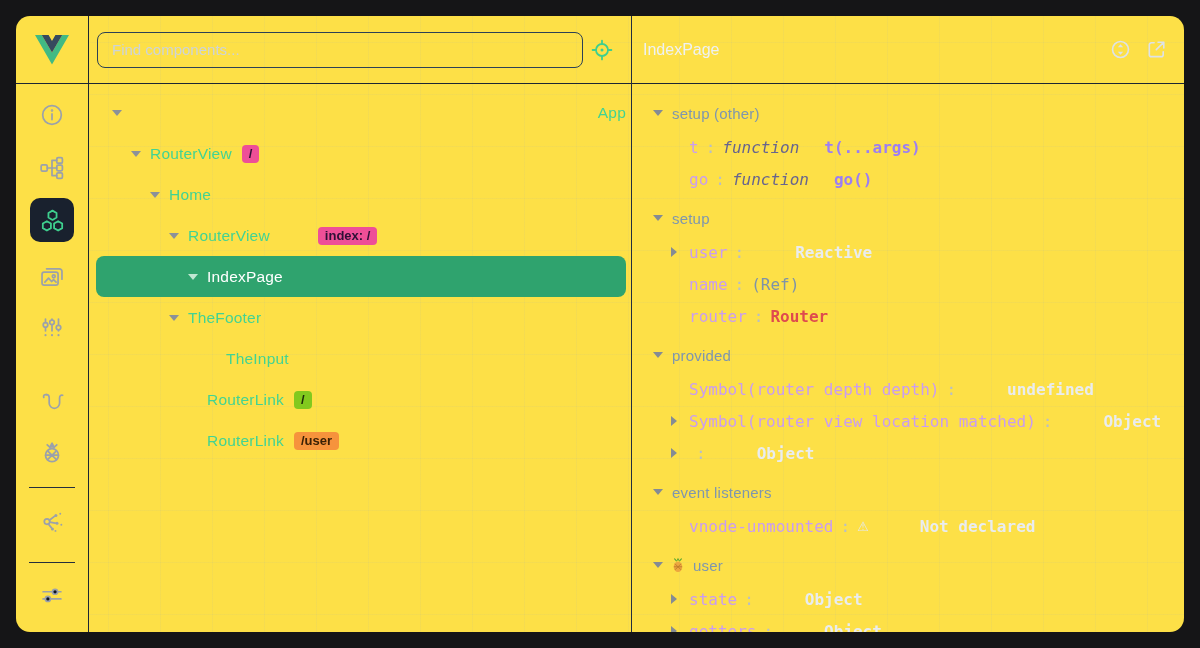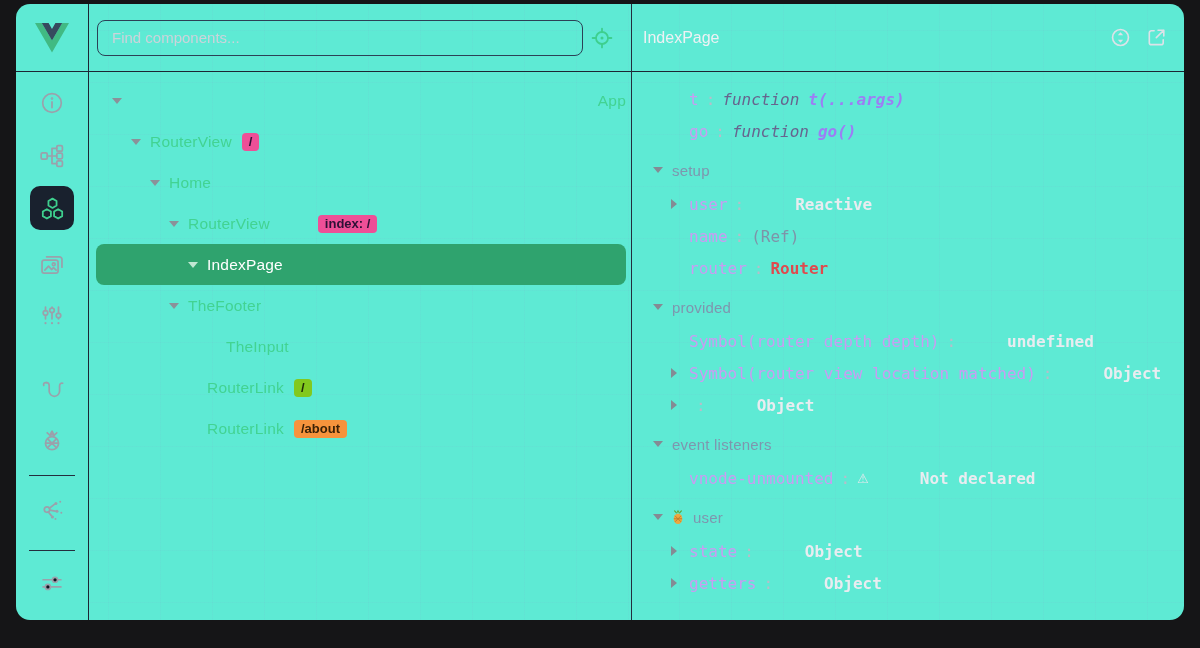--- a/index.html
+++ b/index.html
@@ -1,19 +1,19 @@
 <!DOCTYPE html>
 <html><head>
 <meta charset="utf-8">
 <style>
   * { margin:0; padding:0; box-sizing:border-box; }
   html,body { width:1200px; height:648px; background:#151517; overflow:hidden;
               font-family:"Liberation Sans", sans-serif; }
-  .frame { position:absolute; left:16px; top:4px; width:1168px; height:616px;
-           background:#5eead4; border-radius:14px; overflow:hidden; display:flex; }
+  .frame { position:absolute; left:16px; top:16px; width:1168px; height:616px;
+           background:#fde047; border-radius:14px; overflow:hidden; display:flex; }
   
   .sidebar { position:relative; width:73px; height:100%; border-right:1px solid #1c2634; flex:none; }
   .logo-cell { height:68px; border-bottom:1px solid #1c2634; display:flex; align-items:center; justify-content:center; }
   .side-btn { position:absolute; left:14px; width:44px; height:44px; border-radius:10px;
               display:flex; align-items:center; justify-content:center; cursor:pointer; }
   .side-btn svg { stroke:#9ba1ab; fill:none; stroke-width:1.6; stroke-linecap:round; stroke-linejoin:round; }
   .side-btn.active { background:#19212e; }
   .side-btn.active svg { stroke:#3ecf8e; }
   .side-div { position:absolute; left:13px; width:46px; height:1px; background:#242e3d; }
   
@@ -56,21 +56,21 @@
           font-family:"DejaVu Sans Mono", monospace; font-size:16px; }
   .caret-r { width:0; height:0; border-top:5px solid transparent; border-bottom:5px solid transparent;
              border-left:6px solid #848b94; flex:none; }
   .srow .cz { width:18px; display:flex; flex:none; }
   .skey { color:#c99cf2; }
   .sep { color:#b7bec9; padding:0 7px; }
   .v-plain { color:#e9ecf0; font-weight:700;margin-left:44px; }
   .v-muted { color:#7e93a8; }
   .v-red { color:#df4a4e; font-weight:700; }
   .fn-kw { color:#67648e; font-style:italic; }
-  .fn-sig { color:#9c7ef4; font-style:italic; font-weight:700; margin-left:9px; }
+  .fn-sig { color:#9c7ef4; font-weight:700; margin-left:25px; }
   .warn { color:#e4e8ec; font-size:13px; margin-right:7px; font-family:"DejaVu Sans", sans-serif; }
 </style>
 </head>
 <body>
 
 <div class="frame">
 
   <aside class="sidebar">
     <div class="logo-cell">
       <svg width="34" height="30" viewBox="0 0 34 30">
@@ -213,21 +213,21 @@
           <span class="tree-label">TheInput</span>
         </div>
         <div class="tree-row" style="padding-left: 92px;">
           <span class="cz"></span>
           <span class="tree-label">RouterLink</span>
           <span class="badge" style="background: rgb(130, 201, 30); color: rgb(30, 43, 7);">/</span>
         </div>
         <div class="tree-row" style="padding-left: 92px;">
           <span class="cz"></span>
           <span class="tree-label">RouterLink</span>
-          <span class="badge" style="background: rgb(246, 147, 60); color: rgb(58, 33, 6);">/about</span>
+          <span class="badge" style="background: rgb(246, 147, 60); color: rgb(58, 33, 6);">/user</span>
         </div>
       </div>
   </section>
 
   <section class="inspector grid-bg">
     <div class="panel-head insp-head">
       <span class="insp-title">IndexPage</span>
       <span class="head-icons">
         <svg width="23" height="23" viewBox="0 0 24 24">
           <circle cx="12" cy="12" r="8.3"></circle>
@@ -235,20 +235,24 @@
           <polygon points="12,17.6 14.8,14.4 9.2,14.4" fill="#dde2e8" stroke="none"></polygon>
         </svg>
         <svg width="23" height="23" viewBox="0 0 24 24">
           <path d="M9.5 5 H6.6 a2.1 2.1 0 0 0 -2.1 2.1 V17.4 a2.1 2.1 0 0 0 2.1 2.1 H16.9 a2.1 2.1 0 0 0 2.1 -2.1 V14.5"></path>
           <path d="M13.6 4.4 H19.6 V10.4 M19.6 4.4 L11.8 12.2"></path>
         </svg>
       </span>
     </div>
     <div class="insp-body" id="insp-body">
         <div class="section">
+          <div class="sec-h">
+            <span class="caret-d"></span>
+            <span class="sec-label">setup (other)</span>
+          </div>
           <div class="srow">
             <span class="cz"></span>
             <span class="skey">t</span>
             <span class="sep">:</span>
             <span class="fn-kw">function</span>
             <span class="fn-sig">t(...args)</span>
           </div>
           <div class="srow">
             <span class="cz"></span>
             <span class="skey">go</span>

